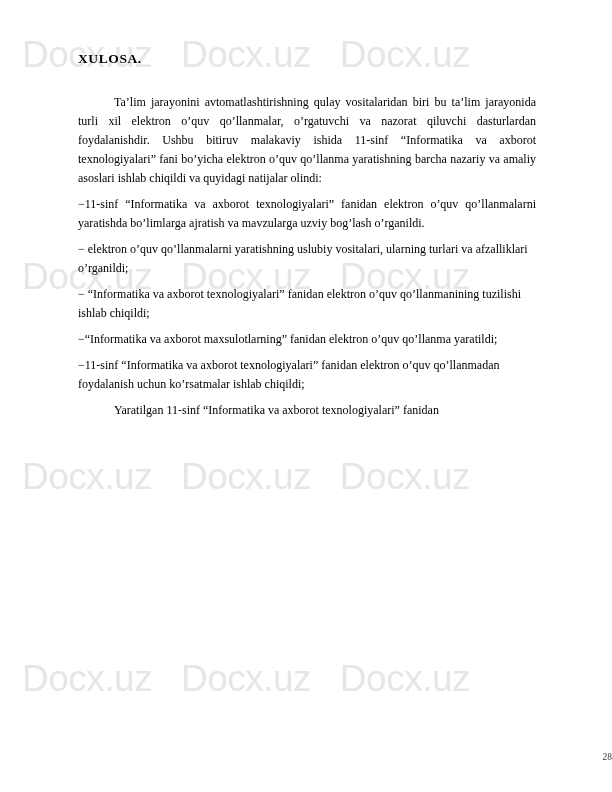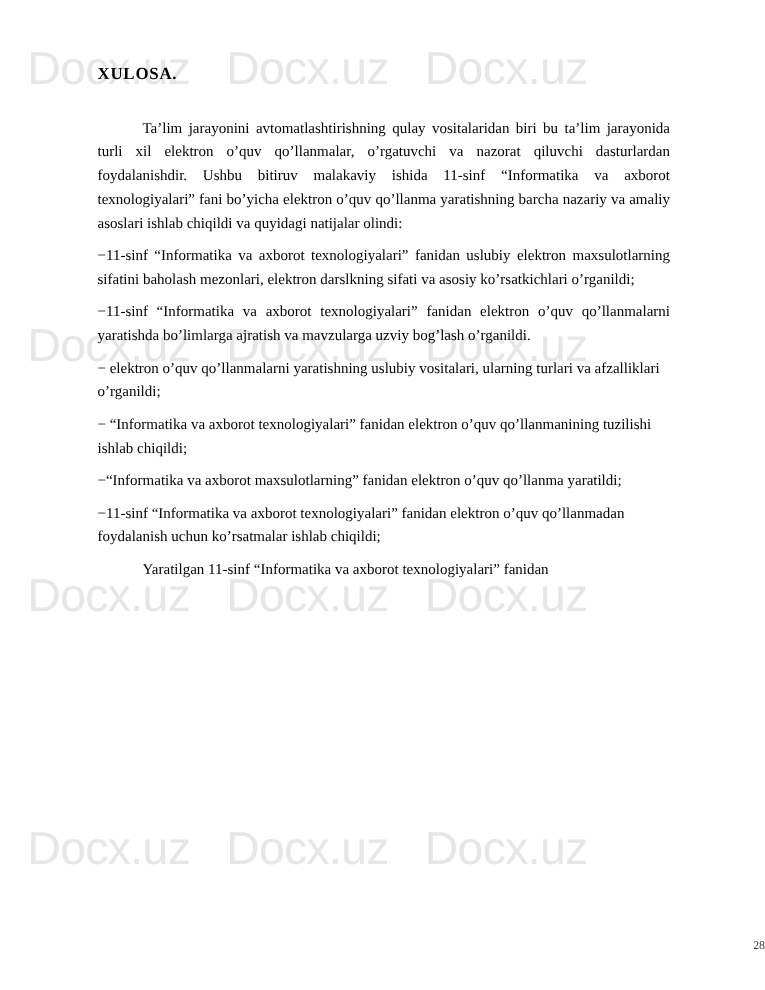--- a/index.html
+++ b/index.html
@@ -135,21 +135,20 @@
 
 <div id="page">
 
   <div id="content">
 
     <h1 class="heading">XULOSA.</h1>
 
     <p class="body-par indent">Ta’lim jarayonini avtomatlashtirishning qulay vositalaridan biri bu ta’lim jarayonida turli xil elektron o’quv qo’llanmalar, o’rgatuvchi va nazorat qiluvchi dasturlardan foydalanishdir. Ushbu bitiruv malakaviy ishida 11-sinf “Informatika va axborot texnologiyalari” fani bo’yicha elektron o’quv qo’llanma yaratishning barcha nazariy va amaliy asoslari ishlab chiqildi va quyidagi natijalar olindi:</p>
 
 
-    <p class="body-par gap">−11-sinf “Informatika va axborot texnologiyalari” fanidan uslubiy elektron maxsulotlarning sifatini baholash mezonlari, elektron darslkning sifati va asosiy ko’rsatkichlari o’rganildi;</p>
 
     <p class="body-par gap">−11-sinf “Informatika va axborot texnologiyalari” fanidan elektron o’quv qo’llanmalarni yaratishda bo’limlarga ajratish va  mavzularga uzviy bog’lash o’rganildi.</p>
 
     <p class="body-par left gap">− elektron o’quv qo’llanmalarni yaratishning uslubiy vositalari, ularning turlari va afzalliklari o’rganildi;</p>
 
     <p class="body-par left gap">− “Informatika va axborot texnologiyalari” fanidan elektron o’quv qo’llanmanining tuzilishi ishlab chiqildi;</p>
 
     <p class="body-par left gap">−“Informatika va axborot maxsulotlarning” fanidan elektron o’quv qo’llanma yaratildi;</p>
 
     <p class="body-par left gap">−11-sinf “Informatika va axborot texnologiyalari” fanidan elektron o’quv qo’llanmadan foydalanish uchun ko’rsatmalar ishlab chiqildi;</p>

